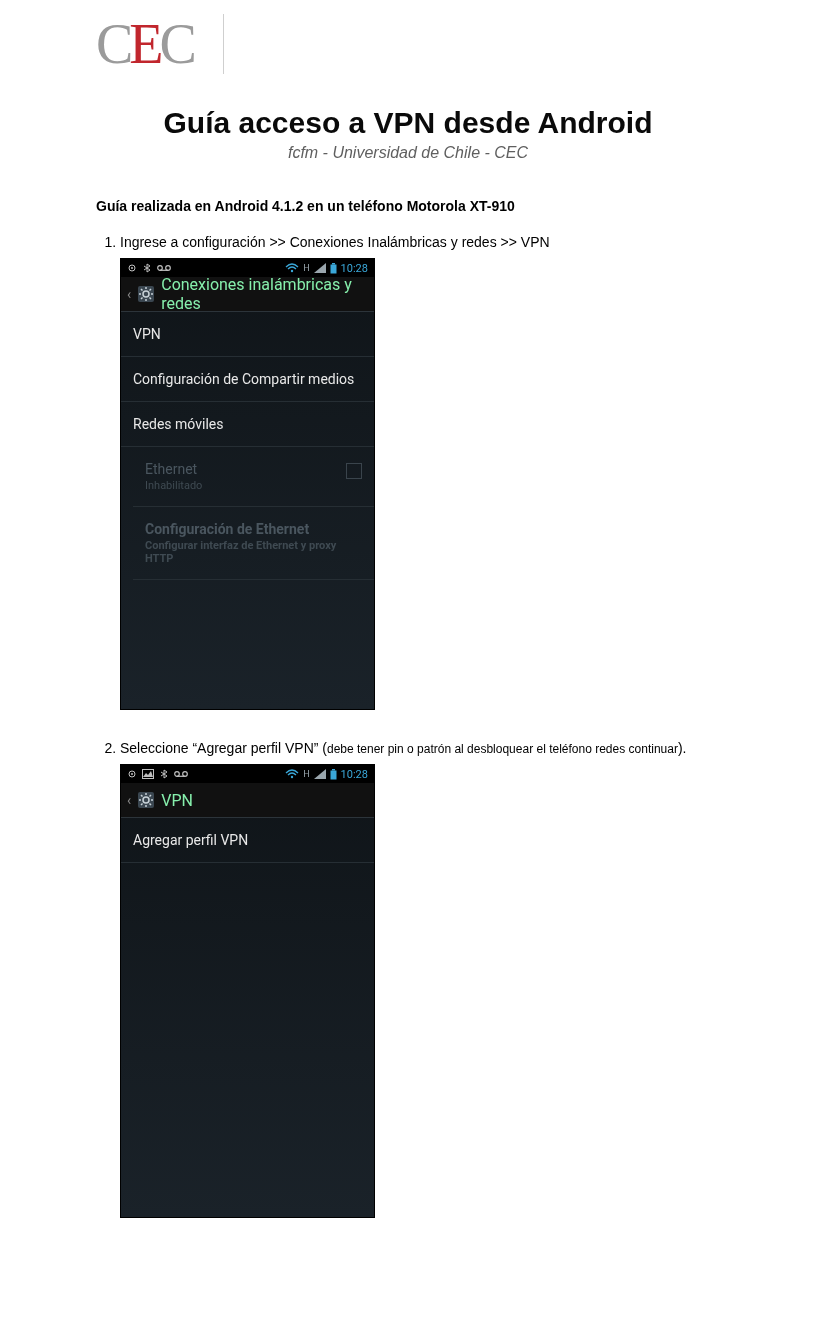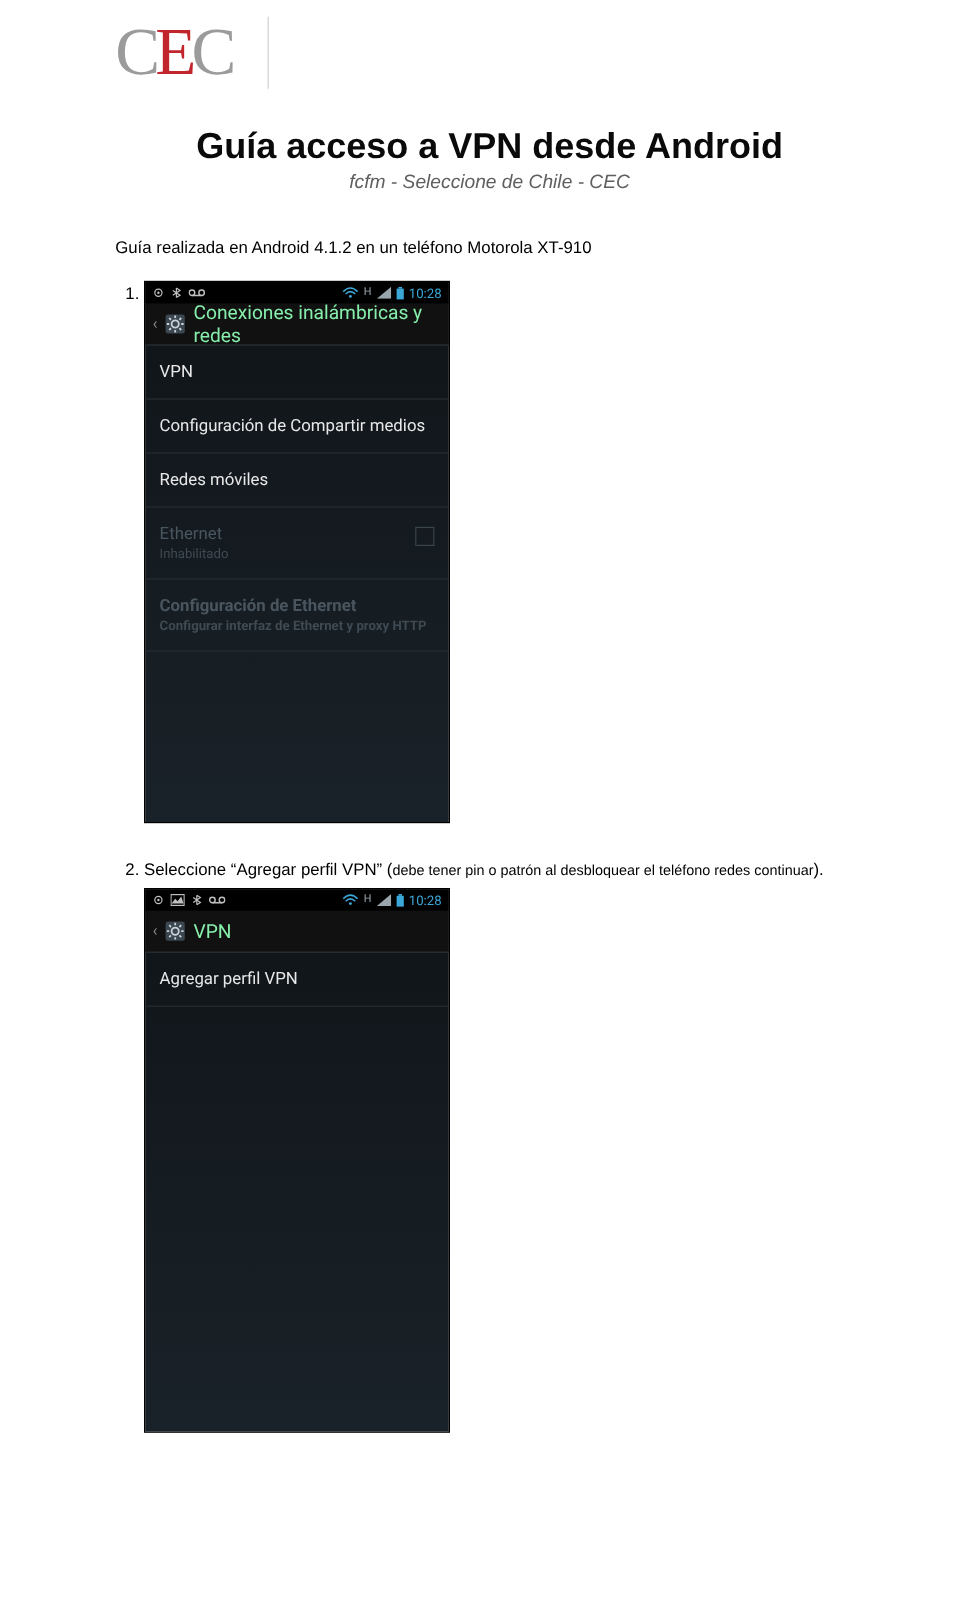--- a/index.html
+++ b/index.html
@@ -10,67 +10,68 @@
   .logo-mark{font-family:"Times New Roman",serif;font-size:56px;letter-spacing:-4px;font-weight:400;line-height:1;}
   .logo-mark .g{color:#9b9b9b;}
   .logo-mark .r{color:#c1262d;}
   .logo-text{margin-left:6px;line-height:1.05;}
   .logo-text .l1{font-size:14px;letter-spacing:2px;color:#757575;font-weight:700;}
   .logo-text .l2{font-size:11px;letter-spacing:1px;color:#8a8a8a;text-align:right;}
   .logo-divider{width:1px;height:60px;background:#cfcfcf;margin-left:30px;}
   
   h1.title{font-family:"Trebuchet MS","Lucida Sans",sans-serif;font-weight:700;font-size:30px;color:#0a0a0a;text-align:center;margin:24px 0 4px 0;}
   .subtitle{font-family:"Trebuchet MS","Lucida Sans",sans-serif;font-style:italic;color:#5f5f5f;text-align:center;font-size:16px;margin:0 0 36px 0;}
-  .intro{font-size:14px;margin:0 0 20px 96px;}
+  .intro{font-size:14px;margin:0 0 20px 96px;font-weight:bold;}
   
   ol.steps{margin:0 0 0 120px;padding:0;font-size:14px;}
   ol.steps>li{margin:0 0 30px 0;max-width:580px;}
   .step-text{margin-bottom:8px;}
   .small{font-size:12px;}
   
   .phone{width:253px;height:450px;background:linear-gradient(#0f1418,#1a2229);color:#e8e8e8;font-family:Roboto,Arial,sans-serif;font-size:13px;position:relative;overflow:hidden;border:1px solid #000;}
   .statusbar{height:18px;background:#000;display:flex;align-items:center;justify-content:space-between;padding:0 6px;font-size:10px;color:#3aa7d8;}
   .statusbar .sb-left{display:flex;gap:5px;align-items:center;color:#bfbfbf;}
   .statusbar .sb-right{display:flex;gap:4px;align-items:center;}
   .sb-icon{width:10px;height:10px;}
   .time{color:#3aa7d8;font-size:11px;}
   .titlebar{height:34px;background:#111;display:flex;align-items:center;gap:6px;padding:0 6px;border-bottom:1px solid #2c343a;}
   .back-caret{color:#888;font-size:14px;}
   .gear{width:18px;height:18px;}
   .titlebar-text{color:#86efac;font-size:16px;}
   .menu{padding:0;}
   .menu .item{padding:14px 12px;border-bottom:1px solid #262e34;color:#e8e8e8;font-size:14px;display:flex;flex-direction:column;gap:2px;position:relative;}
-  .menu .item.disabled{color:#4a565f;}
+  .menu .item.disabled{color:#4a565f;margin-left:12px;}
   .menu .item .sub{font-size:11px;color:#3f4a52;}
   .menu .item .chk{position:absolute;right:12px;top:16px;width:14px;height:14px;border:1px solid #3a444c;}
   
   svg{display:block;}
 </style>
 </head>
 <body>
 
 <div class="page">
 
   <div class="header">
     <div class="logo-wrap">
       <div class="logo-mark">
         <span class="g">C</span><span class="r">E</span><span class="g">C</span>
       </div>
       <div class="logo-divider"></div>
     </div>
   </div>
 
   <h1 class="title">Guía acceso a VPN desde Android</h1>
-  <div class="subtitle">fcfm - Seleccione de Chile - CEC</div>
+  <div class="subtitle">fcfm - Universidad de Chile - CEC</div>
 
   <div class="intro">Guía realizada en Android  4.1.2 en un teléfono Motorola XT-910</div>
 
   <ol class="steps">
 
     <li>
+      <div class="step-text">Ingrese a configuración &gt;&gt; Conexiones Inalámbricas y redes &gt;&gt; VPN</div>
 
       <div class="phone">
         <div class="statusbar">
           <div class="sb-left">
             <span>
               <svg class="sb-icon" viewBox="0 0 10 10">
                   <circle cx="5" cy="5" r="3" fill="none" stroke="#bfbfbf" stroke-width="1"></circle>
                   <circle cx="5" cy="5" r="1" fill="#bfbfbf"></circle>
                 </svg>
             </span>

